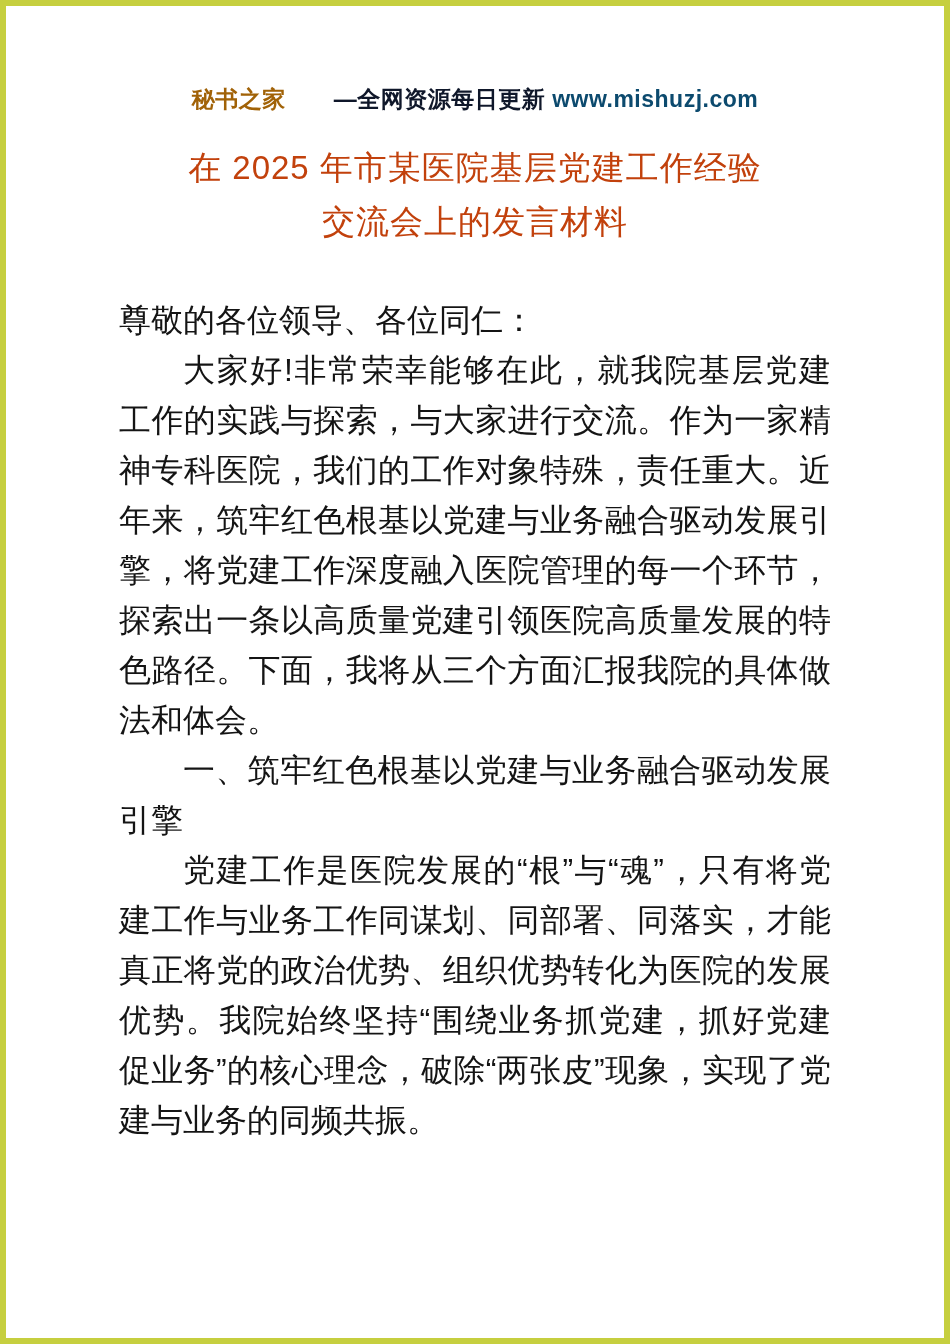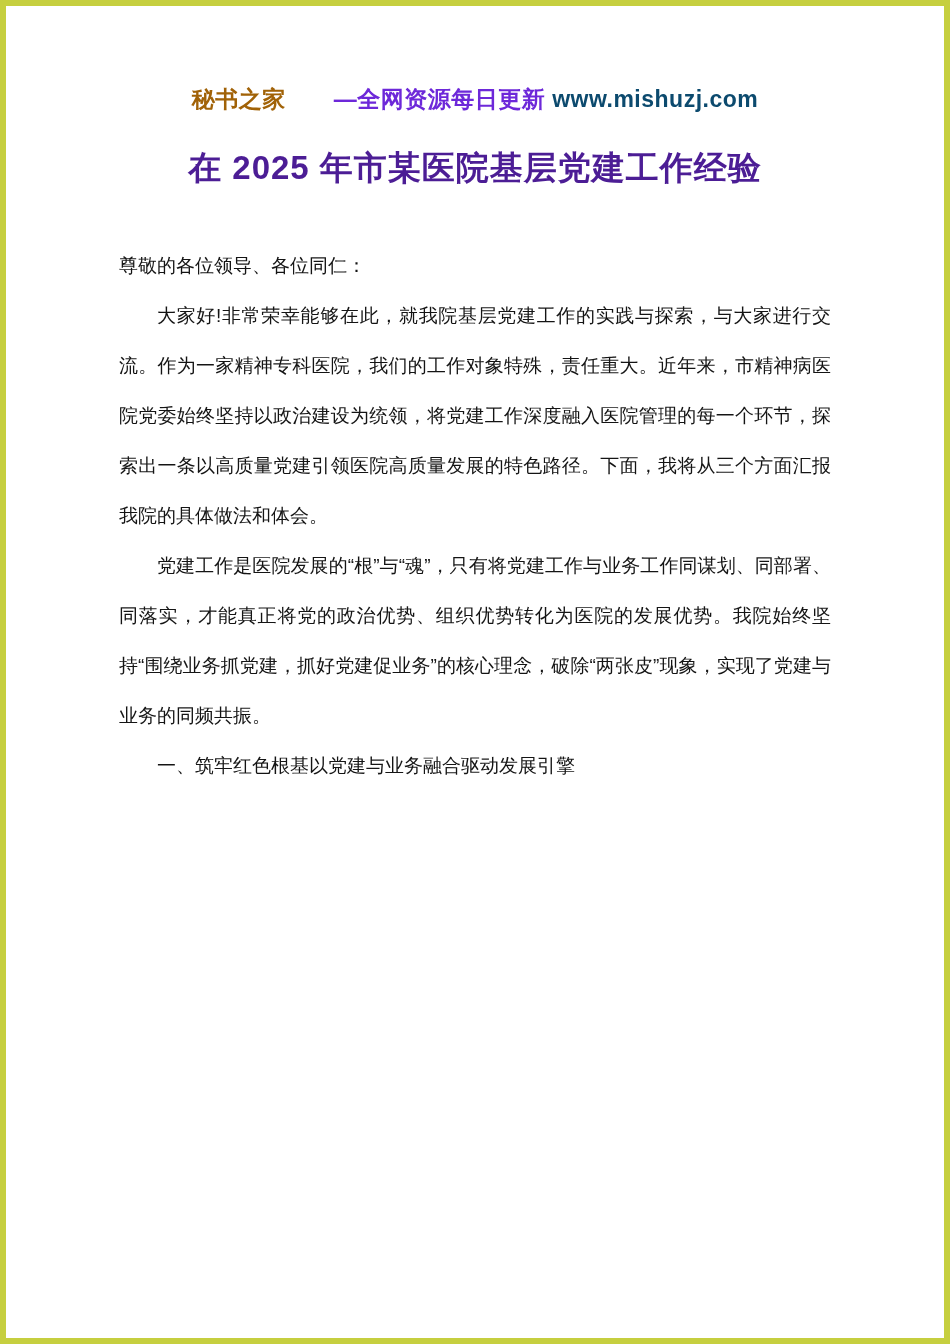--- a/index.html
+++ b/index.html
@@ -20,55 +20,56 @@
     overflow: hidden;
   }
   .site-header {
     text-align: center;
     font-size: 23px;
     font-weight: 700;
     letter-spacing: 0.5px;
     white-space: nowrap;
   }
   .site-header .brand { color: #a16207; }
-  .site-header .tagline { color: #6d28d9; margin-left: 48px; }
+  .site-header .tagline { color: #0f172a; margin-left: 48px; }
   .site-header .url { color: #0c4a6e; cursor: pointer; }
   .doc-title {
     margin: 26px 0 0 0;
     text-align: center;
     font-size: 33px;
-    font-weight: 700;
+    font-weight: 400;
     line-height: 54px;
-    color: #4c1d95;
+    color: #c2410c;
   }
   .doc-title .title-line { display: block; letter-spacing: 1px; }
   .doc-body {
     margin-top: 46px;
-    font-size: 19px;
+    font-size: 32px;
     line-height: 50px;
     color: #141414;
     text-align: justify;
   }
   p.para { margin: 0; padding: 0; }
   p.para.indent { text-indent: 2em; }
   p.para.heading { font-weight: 400; }
 </style>
 </head>
 <body>
 
 <div class="page">
 
   <div class="site-header">
     <span class="brand">秘书之家</span><span class="tagline">—全网资源每日更新 </span><span class="url">www.mishuzj.com</span>
   </div>
 
   <h1 class="doc-title">
     <span class="title-line">在 2025 年市某医院基层党建工作经验</span>
+    <span class="title-line">交流会上的发言材料</span>
   </h1>
 
   <div class="doc-body" id="paragraphs">
       <p class="para">尊敬的各位领导、各位同仁：</p>
-      <p class="para indent">大家好!非常荣幸能够在此，就我院基层党建工作的实践与探索，与大家进行交流。作为一家精神专科医院，我们的工作对象特殊，责任重大。近年来，市精神病医院党委始终坚持以政治建设为统领，将党建工作深度融入医院管理的每一个环节，探索出一条以高质量党建引领医院高质量发展的特色路径。下面，我将从三个方面汇报我院的具体做法和体会。</p>
+      <p class="para indent">大家好!非常荣幸能够在此，就我院基层党建工作的实践与探索，与大家进行交流。作为一家精神专科医院，我们的工作对象特殊，责任重大。近年来，筑牢红色根基以党建与业务融合驱动发展引擎，将党建工作深度融入医院管理的每一个环节，探索出一条以高质量党建引领医院高质量发展的特色路径。下面，我将从三个方面汇报我院的具体做法和体会。</p>
+      <p class="para indent heading">一、筑牢红色根基以党建与业务融合驱动发展引擎</p>
       <p class="para indent">党建工作是医院发展的“根”与“魂”，只有将党建工作与业务工作同谋划、同部署、同落实，才能真正将党的政治优势、组织优势转化为医院的发展优势。我院始终坚持“围绕业务抓党建，抓好党建促业务”的核心理念，破除“两张皮”现象，实现了党建与业务的同频共振。</p>
-      <p class="para indent heading">一、筑牢红色根基以党建与业务融合驱动发展引擎</p>
     </div>
 
 </div>
 
 </body></html>

